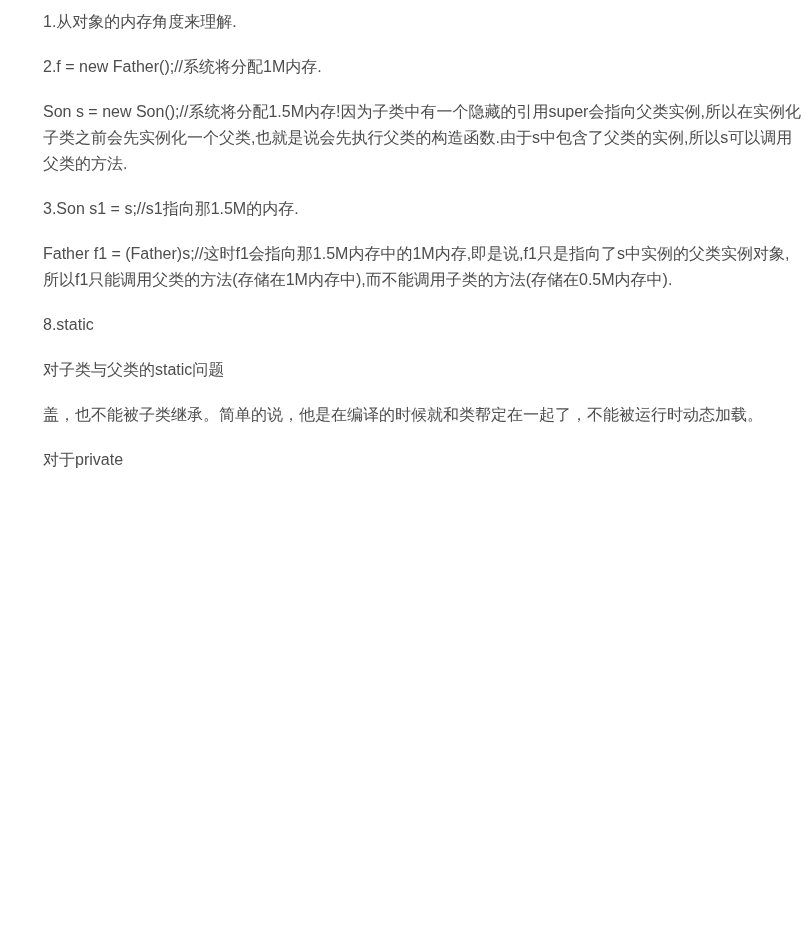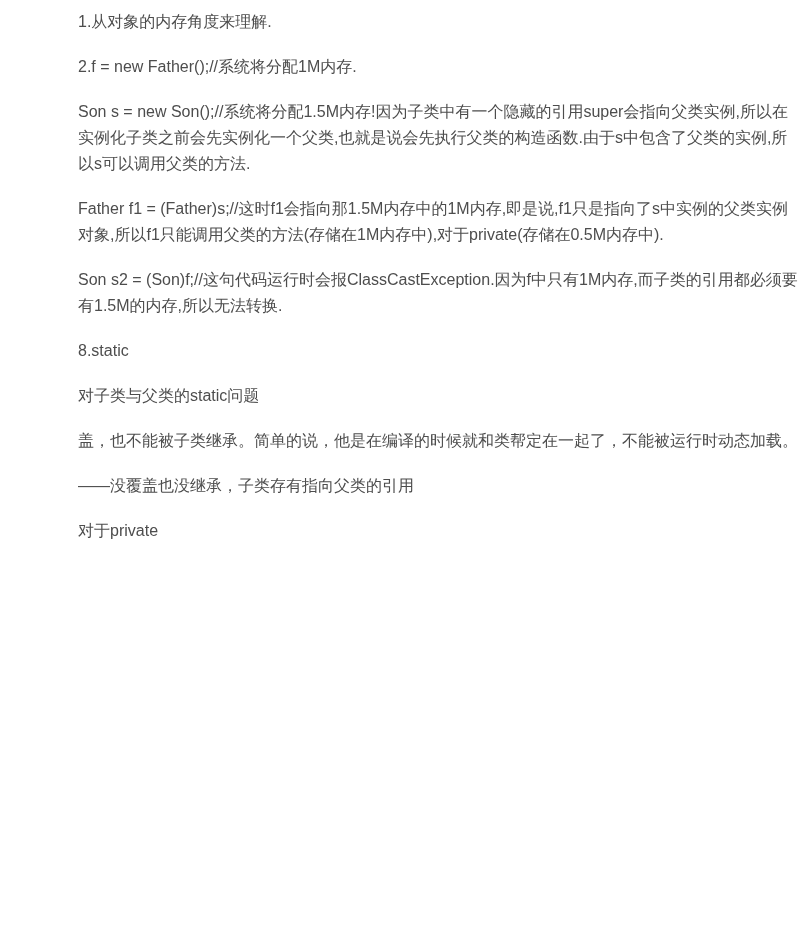--- a/index.html
+++ b/index.html
@@ -9,38 +9,37 @@
   body {
     width: 811px;
     height: 931px;
     background: #ffffff;
     overflow: hidden;
     font-family: "Liberation Sans", sans-serif;
   }
   .article {
     box-sizing: border-box;
     width: 811px;
-    padding: 9px 9px 0 78px;
+    padding: 9px 9px 0 43px;
     color: #4d4d4d;
     font-size: 16px;
   }
   .article p {
     margin: 0 0 19px 0;
     line-height: 26px;
     overflow-wrap: break-word;
     white-space: normal;
   }
 </style>
 </head>
 <body>
 
 <div class="article">
   <p>1.从对象的内存角度来理解.</p>
   <p>2.f = new Father();//系统将分配1M内存.</p>
   <p>Son s = new Son();//系统将分配1.5M内存!因为子类中有一个隐藏的引用super会指向父类实例,所以在实例化子类之前会先实例化一个父类,也就是说会先执行父类的构造函数.由于s中包含了父类的实例,所以s可以调用父类的方法.</p>
-  <p>Father f1 = (Father)s;//这时f1会指向那1.5M内存中的1M内存,即是说,f1只是指向了s中实例的父类实例对象,所以f1只能调用父类的方法(存储在1M内存中),对于private(存储在0.5M内存中).</p>
-  <p>Son s2 = (Son)f;//这句代码运行时会报ClassCastException.因为f中只有1M内存,而子类的引用都必须要有1.5M的内存,所以无法转换.</p>
+  <p>3.Son s1 = s;//s1指向那1.5M的内存.</p>
+  <p>Father f1 = (Father)s;//这时f1会指向那1.5M内存中的1M内存,即是说,f1只是指向了s中实例的父类实例对象,所以f1只能调用父类的方法(存储在1M内存中),而不能调用子类的方法(存储在0.5M内存中).</p>
   <p>8.static</p>
   <p>对子类与父类的static问题</p>
   <p>盖，也不能被子类继承。简单的说，他是在编译的时候就和类帮定在一起了，不能被运行时动态加载。</p>
-  <p>——没覆盖也没继承，子类存有指向父类的引用</p>
   <p>对于private</p>
 </div>
 
 </body></html>

